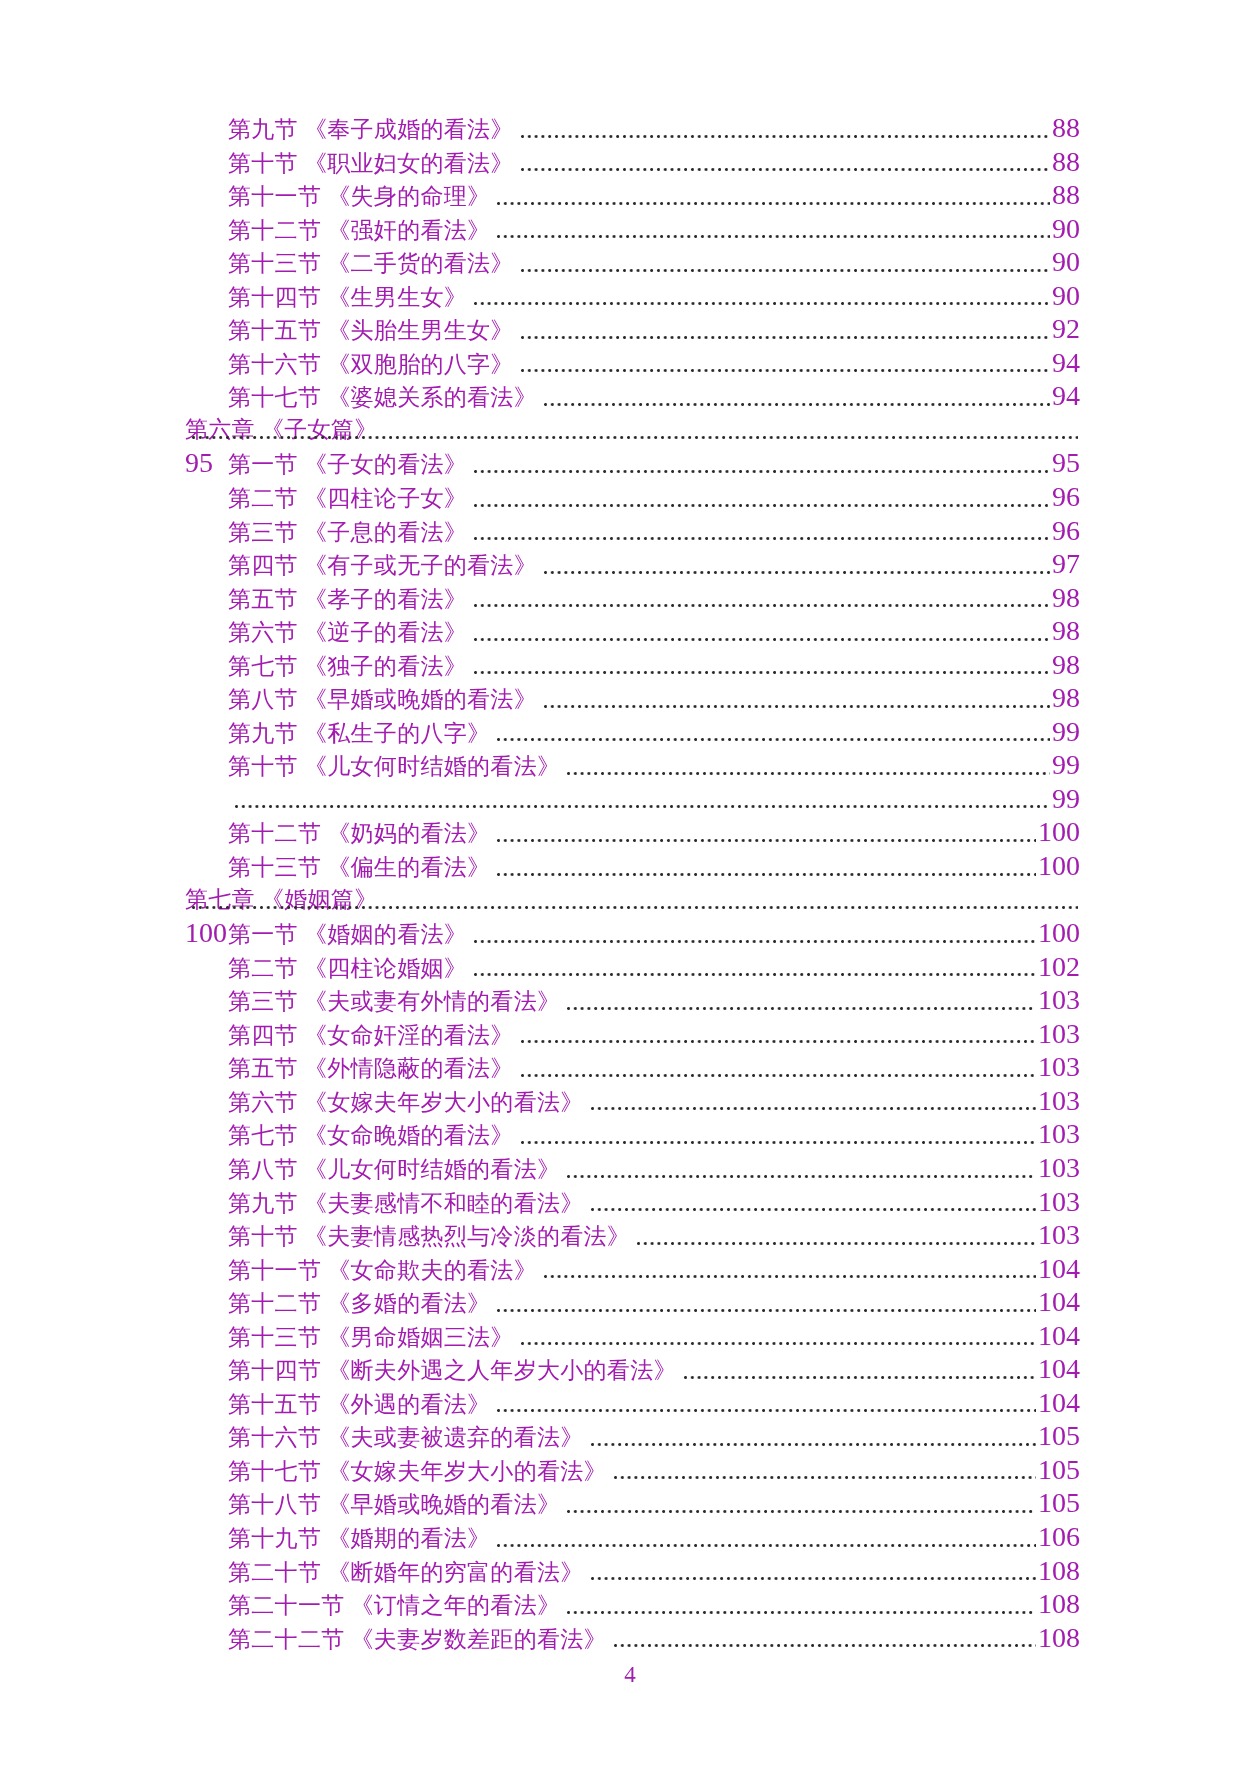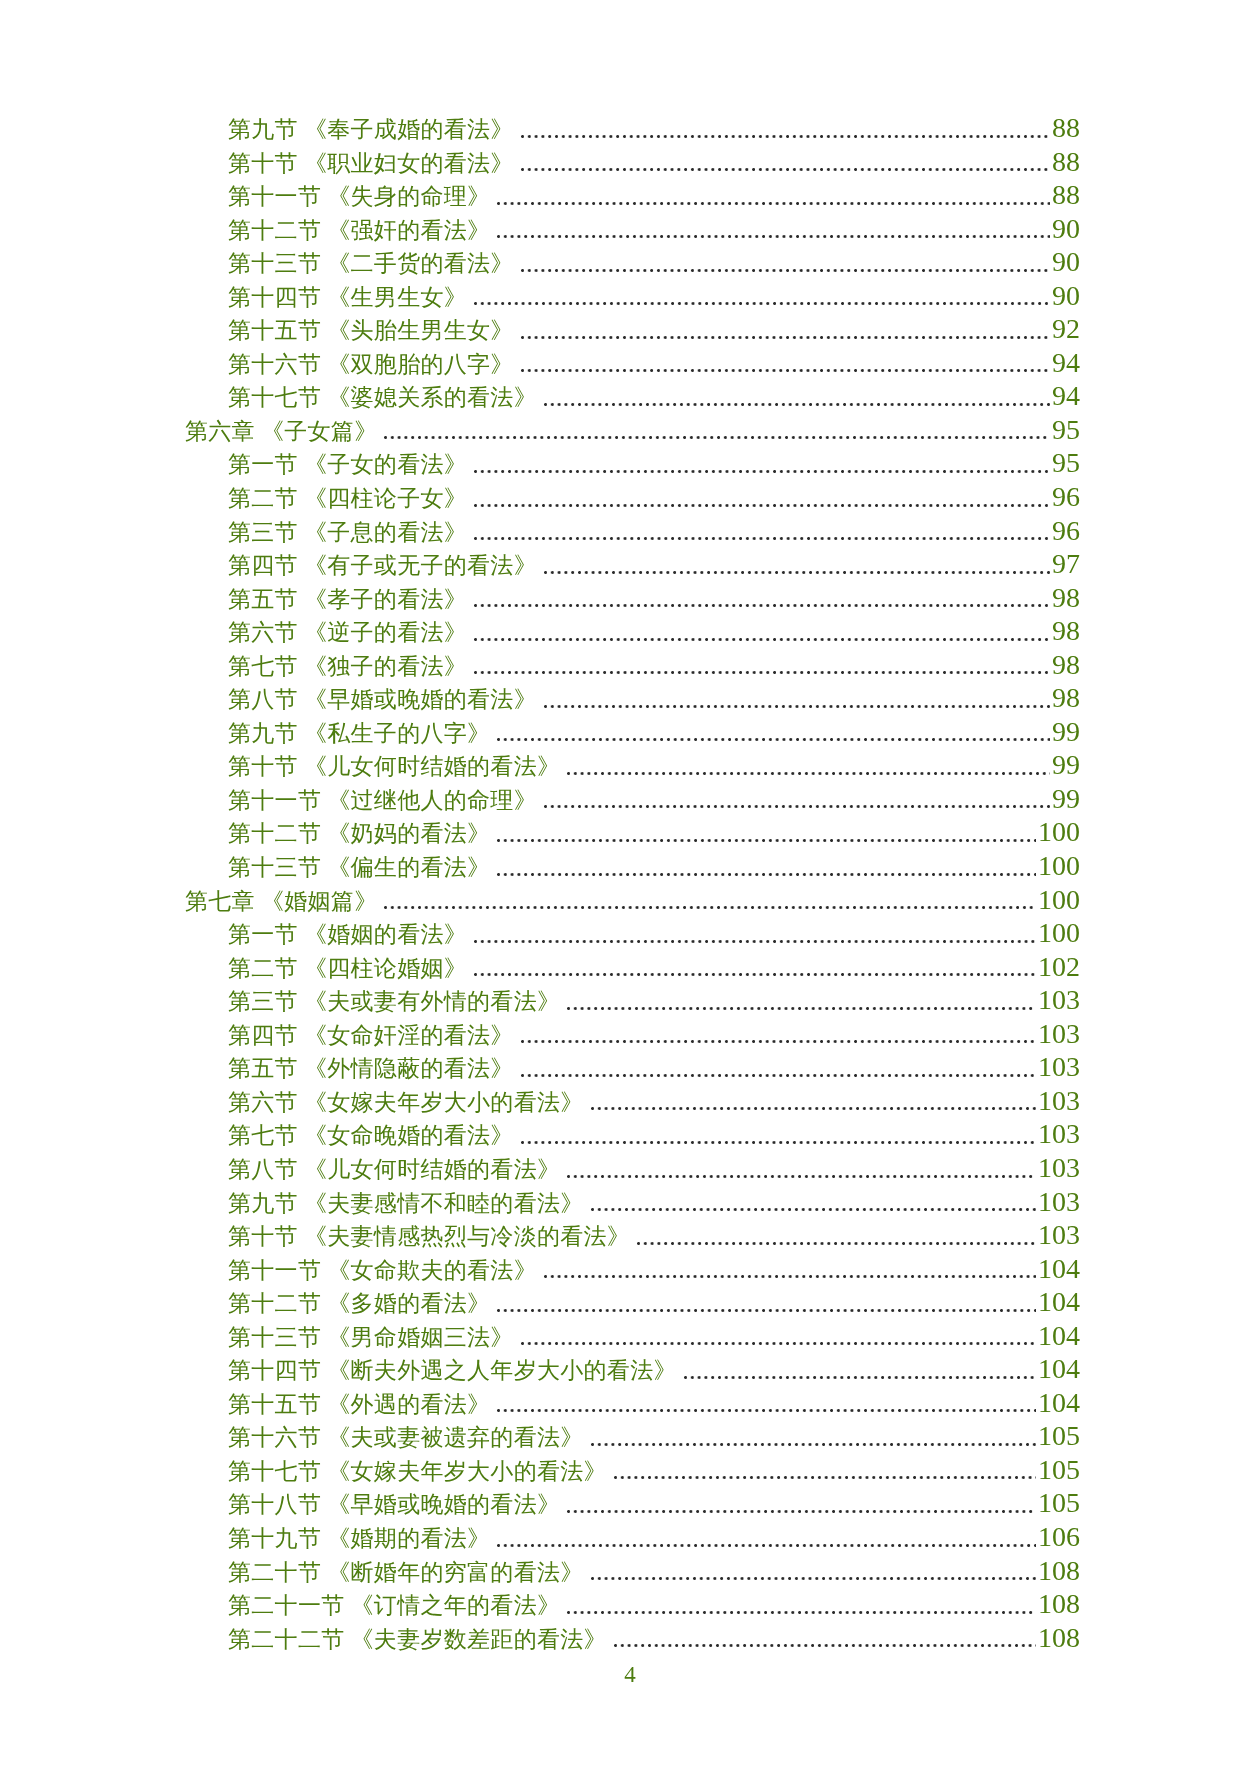--- a/index.html
+++ b/index.html
@@ -7,38 +7,38 @@
     padding: 0;
     background: #ffffff;
   }
   .page {
     position: relative;
     width: 1260px;
     height: 1791px;
     background: #ffffff;
     overflow: hidden;
     font-family: "Liberation Serif", "DejaVu Serif", serif;
-    color: #4d7c0f;
+    color: #a21caf;
   }
   .toc-list {
     position: absolute;
     left: 185px;
     top: 111px;
     width: 895px;
   }
   .toc-row {
     display: flex;
     align-items: baseline;
     height: 33.55px;
     line-height: 33.55px;
     font-size: 23px;
     white-space: nowrap;
   }
   .toc-row.lvl2 { padding-left: 43px; }
-  .toc-row.lvl1 { padding-left: 0; }
+  .toc-row.lvl1 { padding-left: 0; flex-direction: column; }
   .toc-entry-title {
     flex: 0 0 auto;
     letter-spacing: 0.3px;
   }
   .toc-leader {
     flex: 1 1 auto;
     align-self: stretch;
     position: relative;
     min-width: 16px;
   }
@@ -188,21 +188,20 @@
     <span class="toc-page-num">99</span>
   </div>
 
   <div class="toc-row lvl2">
     <span class="toc-entry-title">第十节 《儿女何时结婚的看法》</span>
     <span class="toc-leader"></span>
     <span class="toc-page-num">99</span>
   </div>
 
   <div class="toc-row lvl2">
-    <span class="toc-entry-title">第十一节 《过继他人的命理》</span>
     <span class="toc-leader"></span>
     <span class="toc-page-num">99</span>
   </div>
 
   <div class="toc-row lvl2">
     <span class="toc-entry-title">第十二节 《奶妈的看法》</span>
     <span class="toc-leader"></span>
     <span class="toc-page-num">100</span>
   </div>
 

